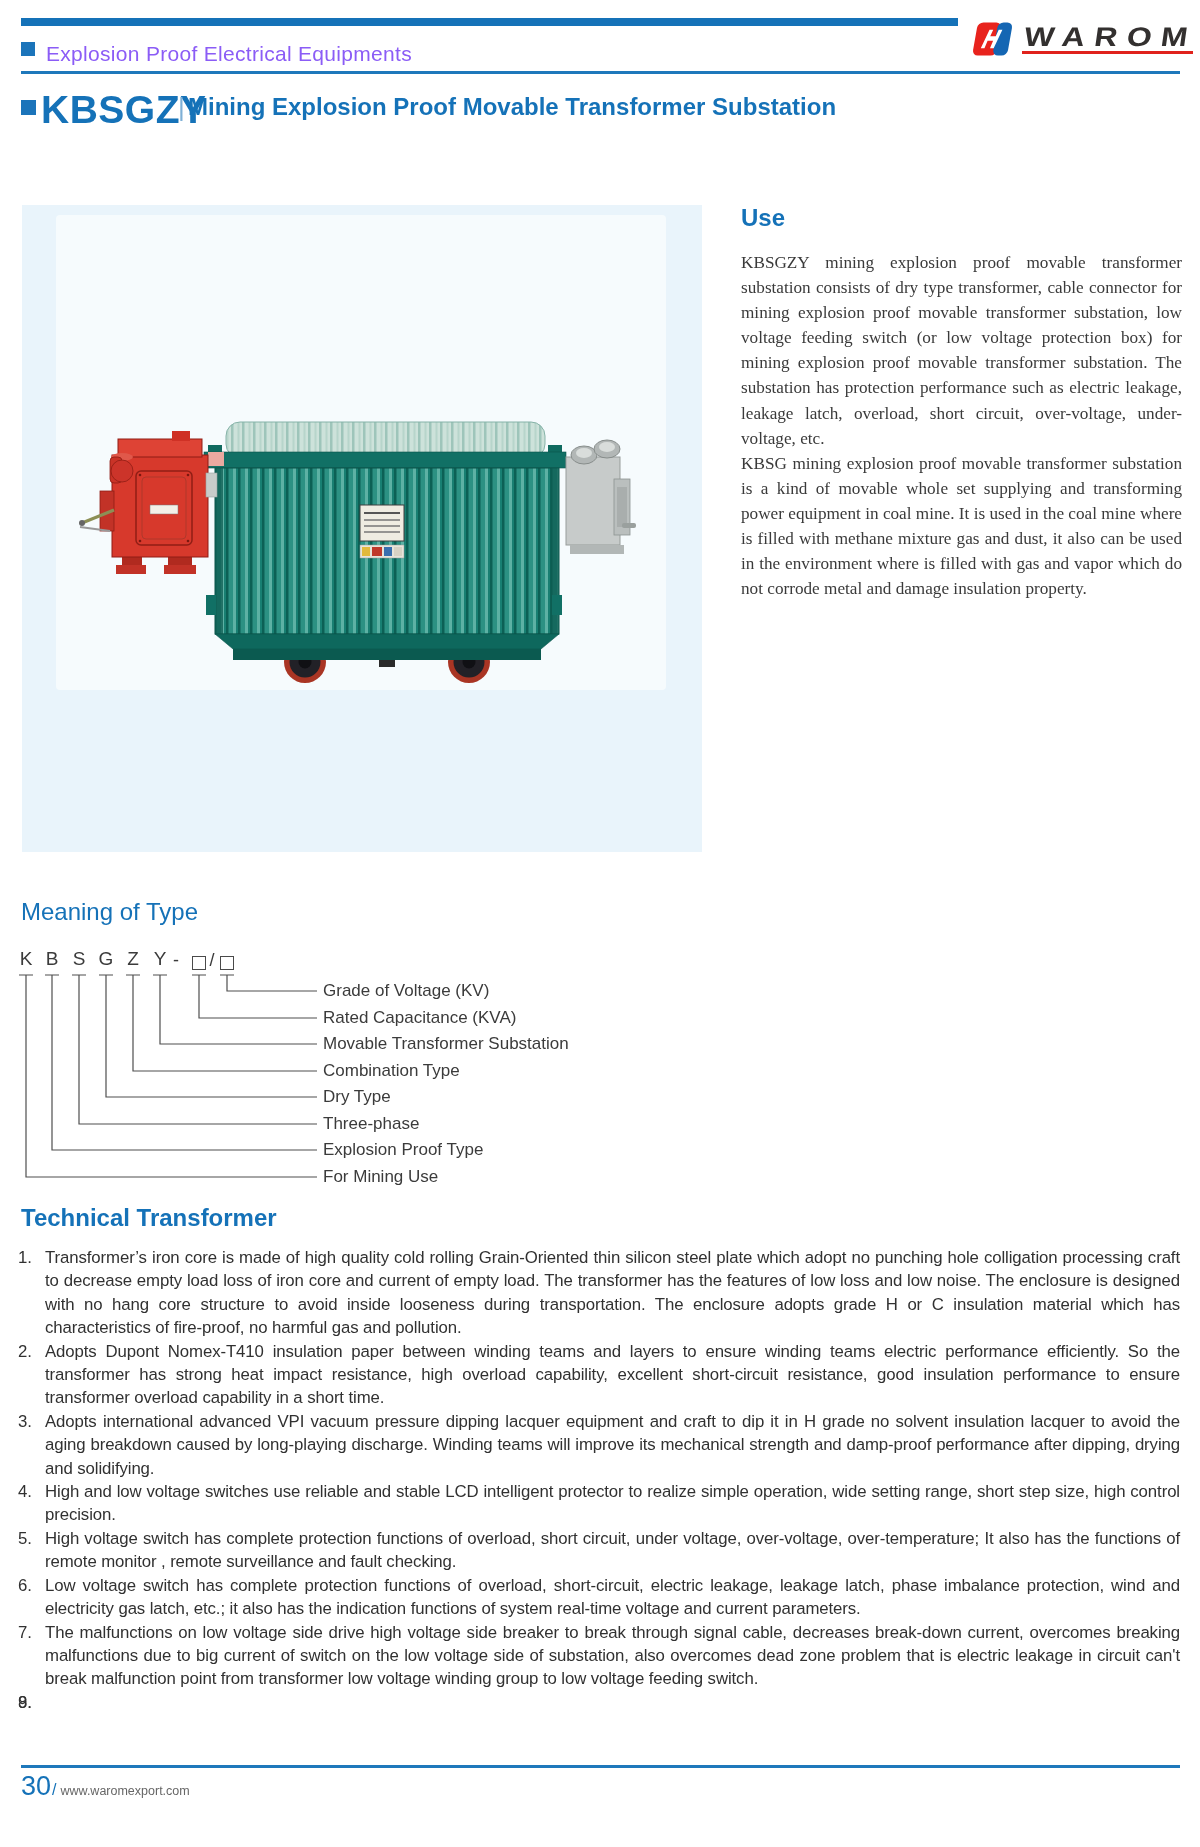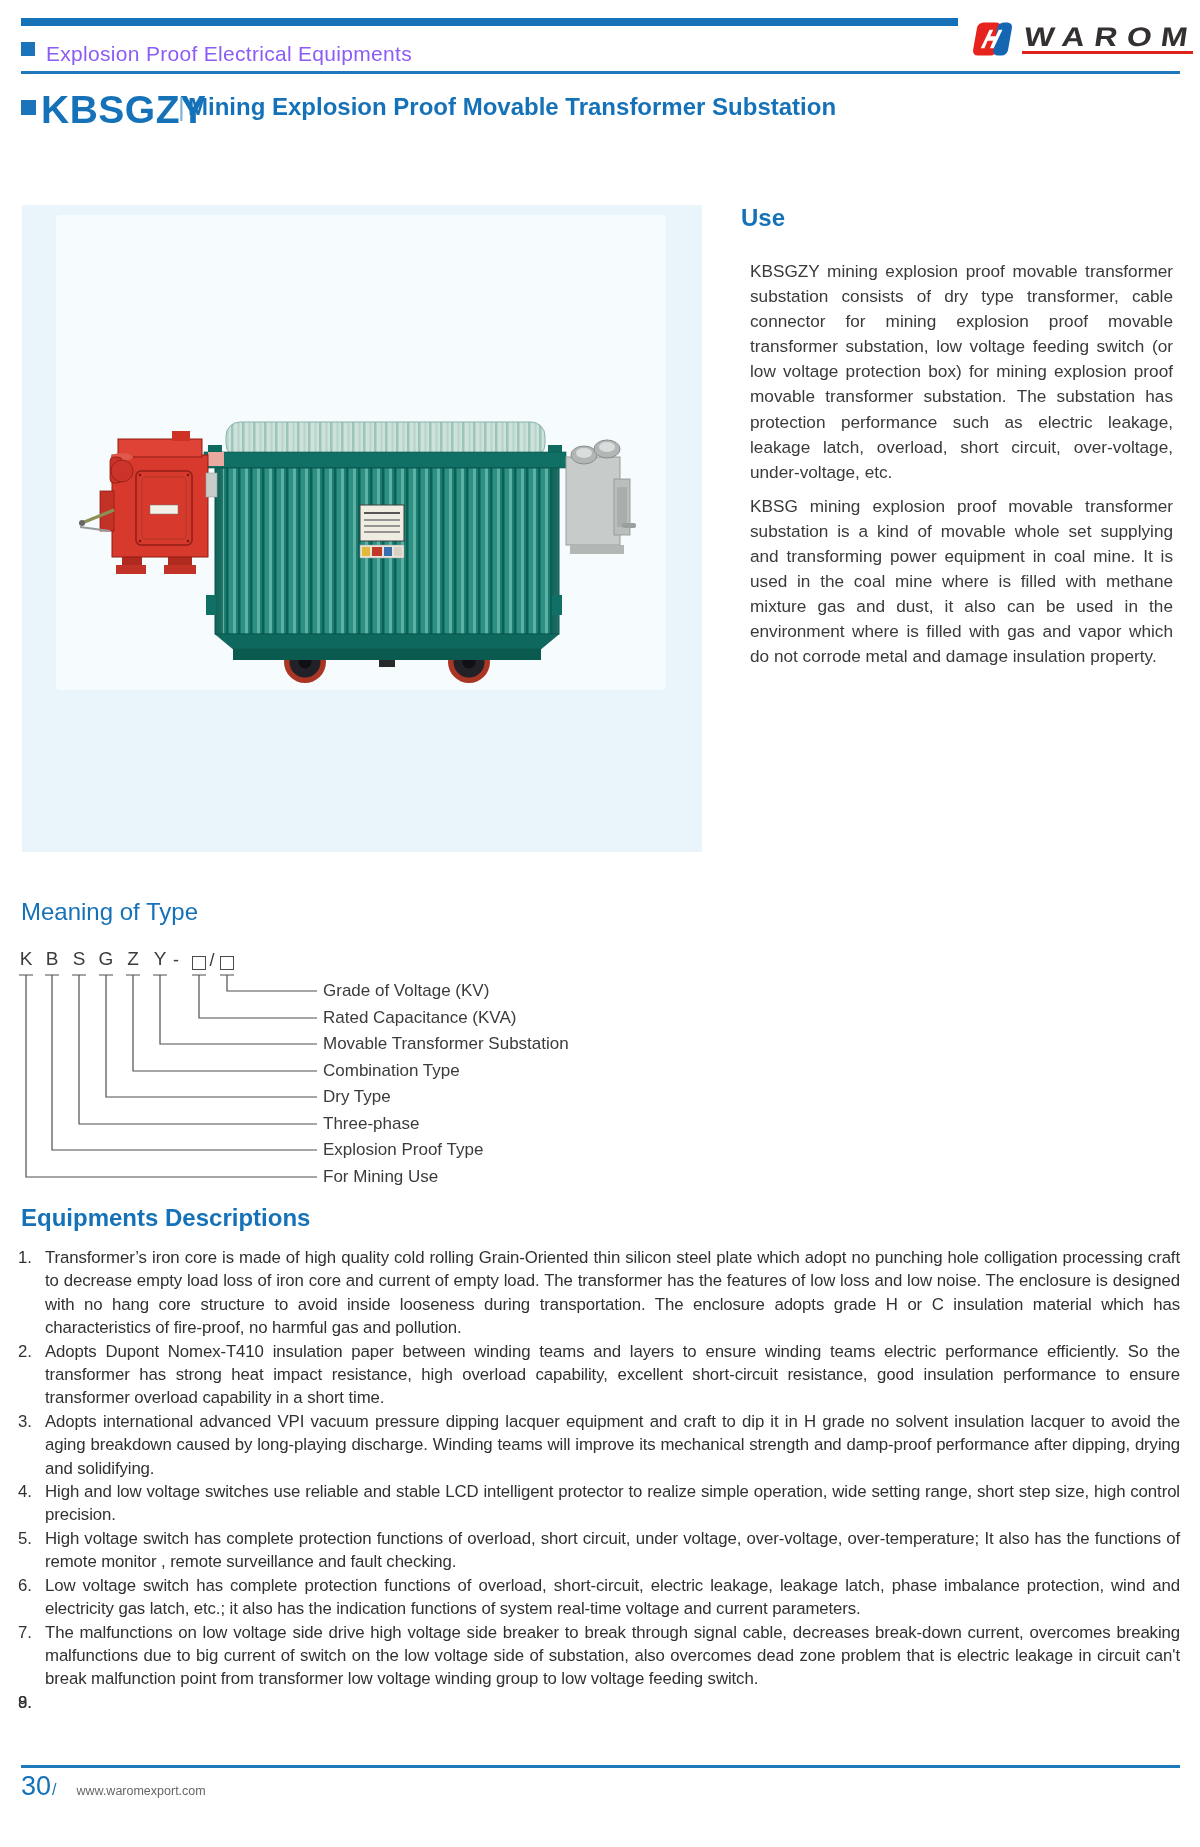--- a/index.html
+++ b/index.html
@@ -24,21 +24,21 @@
              letter-spacing:8px;transform:skewX(-8deg) scaleX(1.18);transform-origin:left bottom;white-space:nowrap;}
   .logo-underline{position:absolute;left:52px;top:31px;width:171px;height:3px;background:#e0221c;}
 
   
   .panel{position:absolute;left:22px;top:205px;width:680px;height:647px;background:#e9f4fb;}
 
   
   .use-head{position:absolute;left:741px;top:204px;font-size:24px;font-weight:bold;color:#1572b8;}
   .use-body{position:absolute;left:741px;top:250px;width:441px;font-size:17.2px;line-height:25.1px;
             text-align:justify;color:#3a3a3a;}
-  .use-body p{margin:9px;}
+  .use-body p{margin:0;font-family:Liberation Serif, serif;}
 
   
   .mot-head{position:absolute;left:21px;top:898px;font-size:24px;font-weight:normal;color:#1572b8;}
   .mot{position:absolute;left:0;top:942px;width:700px;height:250px;}
   .mot svg{position:absolute;left:0;top:0;}
   .tm-letter{position:absolute;top:6px;width:20px;text-align:center;font-size:19px;color:#3b3b3b;}
   .tm-glyph{position:absolute;top:8px;width:12px;text-align:center;font-size:18px;color:#3b3b3b;}
   .tm-box{position:absolute;top:14px;width:12px;height:12px;border:1.6px solid #4a4a4a;background:#fff;}
   .tm-label{position:absolute;left:323px;height:22px;line-height:22px;font-size:17px;color:#3b3b3b;white-space:nowrap;}
 
@@ -47,21 +47,21 @@
   .tech-list{position:absolute;left:18px;top:1246px;width:1162px;font-size:16.8px;line-height:23.4px;
              text-align:justify;color:#313131;letter-spacing:-.1px;}
   .ti{position:relative;padding-left:27px;}
   .ti .n{position:absolute;left:0;top:0;}
 
   
   .footrule{position:absolute;left:21px;top:1765px;width:1159px;height:2.5px;background:#1e78bb;}
   .footer{position:absolute;left:21px;top:1771px;display:flex;align-items:baseline;}
   .f-num{font-size:27px;color:#1572b8;}
   .f-slash{font-size:16px;color:#1572b8;margin-left:1px;}
-  .f-site{font-size:12.5px;color:#666;margin-left:20px;}
+  .f-site{font-size:12.5px;color:#666;margin-left:4px;}
 </style>
 </head>
 <body>
 
 <div class="page">
 
   <div class="topbar"></div>
   <div class="tagline-row">
     <span class="sq-s"></span>
     <span class="tagline">Explosion Proof Electrical Equipments</span>
@@ -216,21 +216,21 @@
     <div class="tm-label" style="top:38px">Grade of Voltage (KV)</div>
     <div class="tm-label" style="top:65px">Rated Capacitance (KVA)</div>
     <div class="tm-label" style="top:91px">Movable Transformer Substation</div>
     <div class="tm-label" style="top:118px">Combination Type</div>
     <div class="tm-label" style="top:144px">Dry Type</div>
     <div class="tm-label" style="top:171px">Three-phase</div>
     <div class="tm-label" style="top:197px">Explosion Proof Type</div>
     <div class="tm-label" style="top:224px">For Mining Use</div>
   </div>
 
-  <div class="tech-head">Equipments Descriptions</div>
+  <div class="tech-head">Technical Transformer</div>
   <div class="tech-list">
     <div class="ti"><span class="n">1.</span><span>Transformer’s iron core is made of high quality cold rolling Grain-Oriented thin silicon steel plate which adopt no punching hole colligation processing craft to decrease empty load loss of iron core and current of empty load. The transformer has the features of low loss and low noise. The enclosure is designed with no hang core structure to avoid inside looseness during transportation. The enclosure adopts grade H or C insulation material which has characteristics of fire-proof, no harmful gas and pollution.</span></div>
     <div class="ti"><span class="n">2.</span><span>Adopts Dupont Nomex-T410 insulation paper between winding teams and layers to ensure winding teams electric performance efficiently. So the transformer has strong heat impact resistance, high overload capability, excellent short-circuit resistance, good insulation performance to ensure transformer overload capability in a short time.</span></div>
     <div class="ti"><span class="n">3.</span><span>Adopts international advanced VPI vacuum pressure dipping lacquer equipment and craft to dip it in H grade no solvent insulation lacquer to avoid the aging breakdown caused by long-playing discharge. Winding teams will improve its mechanical strength and damp-proof performance after dipping, drying and solidifying.</span></div>
     <div class="ti"><span class="n">4.</span><span>High and low voltage switches use reliable and stable LCD intelligent protector to realize simple operation, wide setting range, short step size, high control precision.</span></div>
     <div class="ti"><span class="n">5.</span><span>High voltage switch has complete protection functions of overload, short circuit, under voltage, over-voltage, over-temperature; It also has the functions of remote monitor , remote surveillance and fault checking.</span></div>
     <div class="ti"><span class="n">6.</span><span>Low voltage switch has complete protection functions of overload, short-circuit, electric leakage, leakage latch, phase imbalance protection, wind and electricity gas latch, etc.; it also has the indication functions of system real-time voltage and current parameters.</span></div>
     <div class="ti"><span class="n">7.</span><span>The malfunctions on low voltage side drive high voltage side breaker to break through signal cable, decreases break-down current, overcomes breaking malfunctions due to big current of switch on the low voltage side of substation, also overcomes dead zone problem that is electric leakage in circuit can't break malfunction point from transformer low voltage winding group to low voltage feeding switch.</span></div>
     <div class="ti"><span class="n">8.</span></div>
     <div class="ti"><span class="n">9.</span></div>

